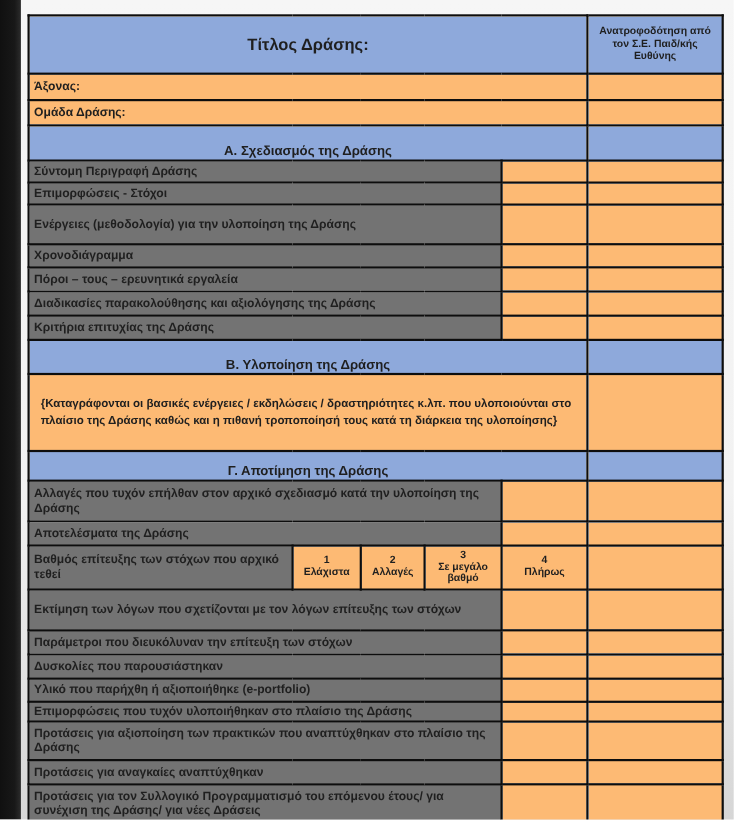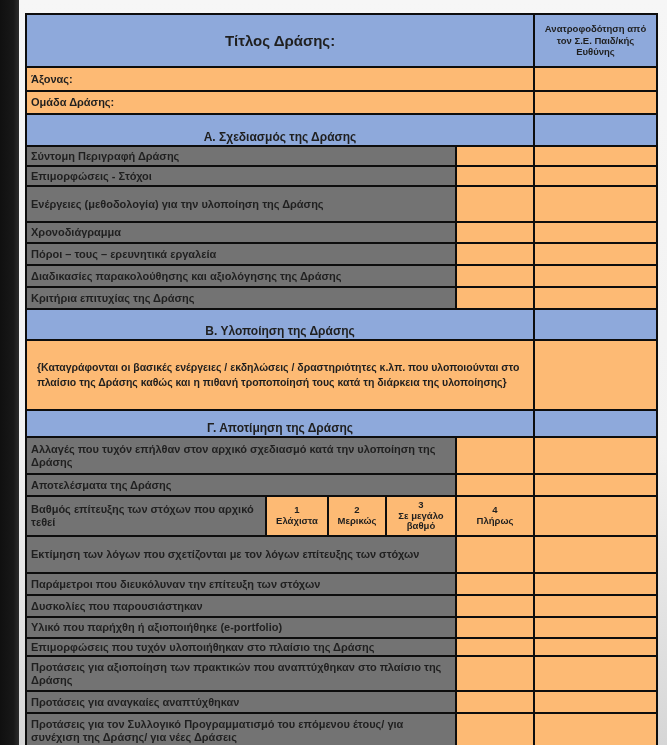--- a/index.html
+++ b/index.html
@@ -132,21 +132,21 @@
   </tr>
 
   <tr style="height:40px">
     <td class="gray">Βαθμός επίτευξης των στόχων που αρχικό τεθεί</td>
     <td class="white rating-opt">
       <div>1</div>
       <div>Ελάχιστα</div>
     </td>
     <td class="white rating-opt">
       <div>2</div>
-      <div>Μερικώς</div>
+      <div>Αλλαγές</div>
     </td>
     <td class="white rating-opt">
       <div>3</div>
       <div>Σε μεγάλο βαθμό</div>
     </td>
     <td class="white rating-opt">
       <div>4</div>
       <div>Πλήρως</div>
     </td>
     <td class="white empty"></td>

